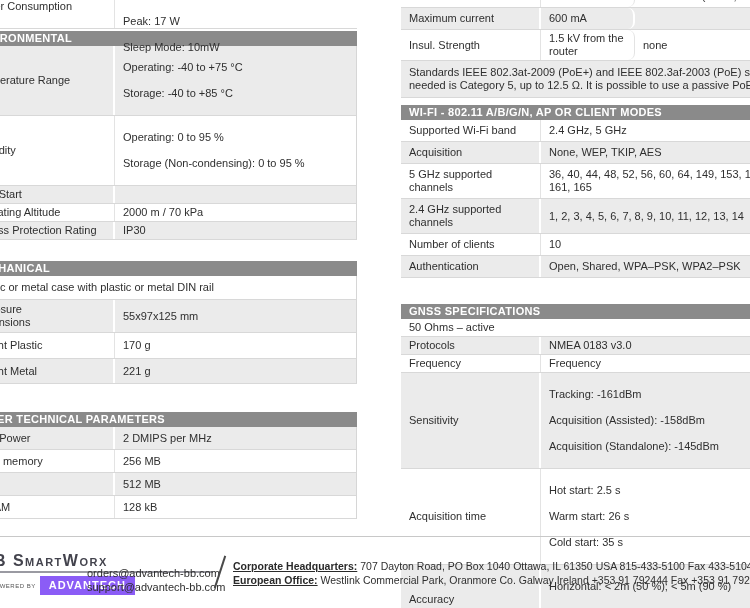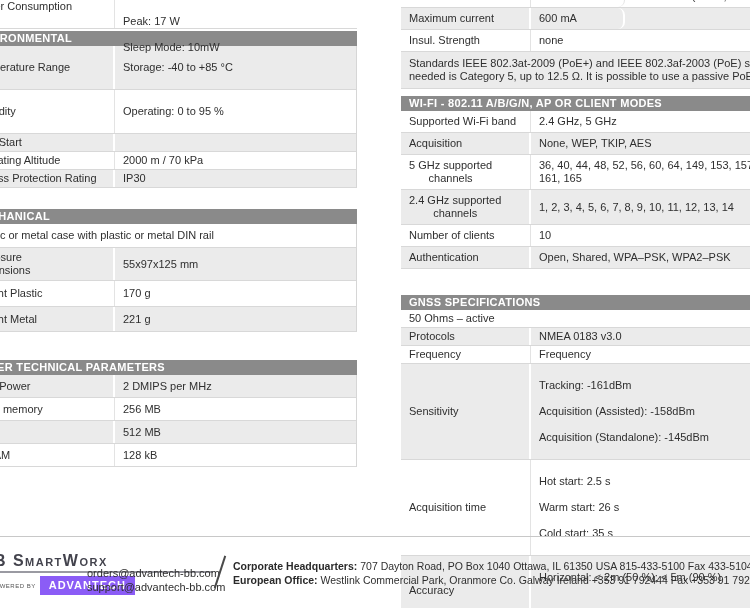--- a/index.html
+++ b/index.html
@@ -25,21 +25,21 @@
   }
   .row.gray{background:#ebebeb;}
   .row.white{background:#ffffff;}
   .cl,.cv,.c2{white-space:pre-line;box-sizing:border-box;padding:2px 8px;}
   .cl{
     flex:none;align-self:stretch;display:flex;align-items:center;
     border-right:2px solid #ffffff;
   }
   .row.white>.cl{border-right:1px solid #e3e3e3;padding-right:9px;}
   .col-left .cl{width:150px;}
-  .col-right .cl{width:130px;text-align:center;}
+  .col-right .cl{width:140px;}
   .cv{flex:1;}
   .c2{flex:none;align-self:stretch;display:flex;align-items:center;}
 
   
   .t-env .row{min-height:17px;}
   .t-mech .row{min-height:24px;}
   .t-mech .row .cl,.t-mech .row .cv{padding-top:3px;padding-bottom:3px;}
   .t-other .row{min-height:23px;}
   .t-other .row .cl,.t-other .row .cv{padding-top:3px;padding-bottom:3px;}
   .t-poe .row{min-height:22px;}
@@ -79,47 +79,49 @@
   .advantech{
     background:#8b5cf6;color:#ffffff;font-weight:bold;font-size:11px;
     padding:3px 9px 4px;letter-spacing:1px;white-space:nowrap;
   }
   .emails{position:absolute;left:87px;top:17px;line-height:14px;white-space:nowrap;}
   .slash{
     position:absolute;left:219px;top:6px;width:2px;height:34px;
     background:#4a4a4a;transform:rotate(18deg);
   }
   .corp{position:absolute;left:233px;top:10px;line-height:14px;font-size:10.5px;white-space:nowrap;}
-  .corp b{color:#2a2a2a;}
+  .corp b{color:#2a2a2a;text-decoration:underline;}
 </style>
 </head>
 <body>
 
 <div class="col col-left">
 
   <div class="row white power-row">
     <div class="cl">Power Consumption</div>
     <div class="cv">
       <div>Peak: 17 W</div>
       <div>Sleep Mode: 10mW</div>
     </div>
   </div>
 
   <div class="sec-header mt-env">ENVIRONMENTAL</div>
   <div class="tbl t-env">
     <div class="row gray">
       <div class="cl">Temperature Range</div>
       <div class="cv">
+        <div>Operating: -40 to +75 °C</div>
         <div>Storage:  -40 to +85 °C</div>
       </div>
     </div>
     <div class="row white">
       <div class="cl">Humidity</div>
       <div class="cv">
         <div>Operating: 0 to 95 %</div>
+        <div>Storage (Non-condensing):  0 to 95 %</div>
       </div>
     </div>
     <div class="row gray">
       <div class="cl">Cold Start</div>
     </div>
     <div class="row white">
       <div class="cl">Operating Altitude</div>
       <div class="cv">2000 m / 70 kPa</div>
     </div>
     <div class="row gray">
@@ -177,20 +179,22 @@
       <div class="c2 v1">25.50 W</div>
       <div class="cv">2x 25.50 W (ETH0, ETH1)</div>
     </div>
     <div class="row gray">
       <div class="cl">Maximum current</div>
       <div class="c2 v1">600 mA</div>
       <div class="cv"></div>
     </div>
     <div class="row white">
       <div class="cl">Insul. Strength</div>
+      <div class="c2 v1">1.5 kV from the
+router</div>
       <div class="cv">none</div>
     </div>
     <div class="poe-note">
       <div>Standards IEEE 802.3at-2009 (PoE+) and IEEE 802.3af-2003 (PoE) supported. Cable</div>
       <div>needed is Category 5, up to 12.5 Ω. It is possible to use a passive PoE injector</div>
     </div>
   </div>
 
   <div class="sec-header mt-wifi">WI-FI - 802.11 A/B/G/N, AP OR CLIENT MODES</div>
   <div class="tbl t-wifi">

